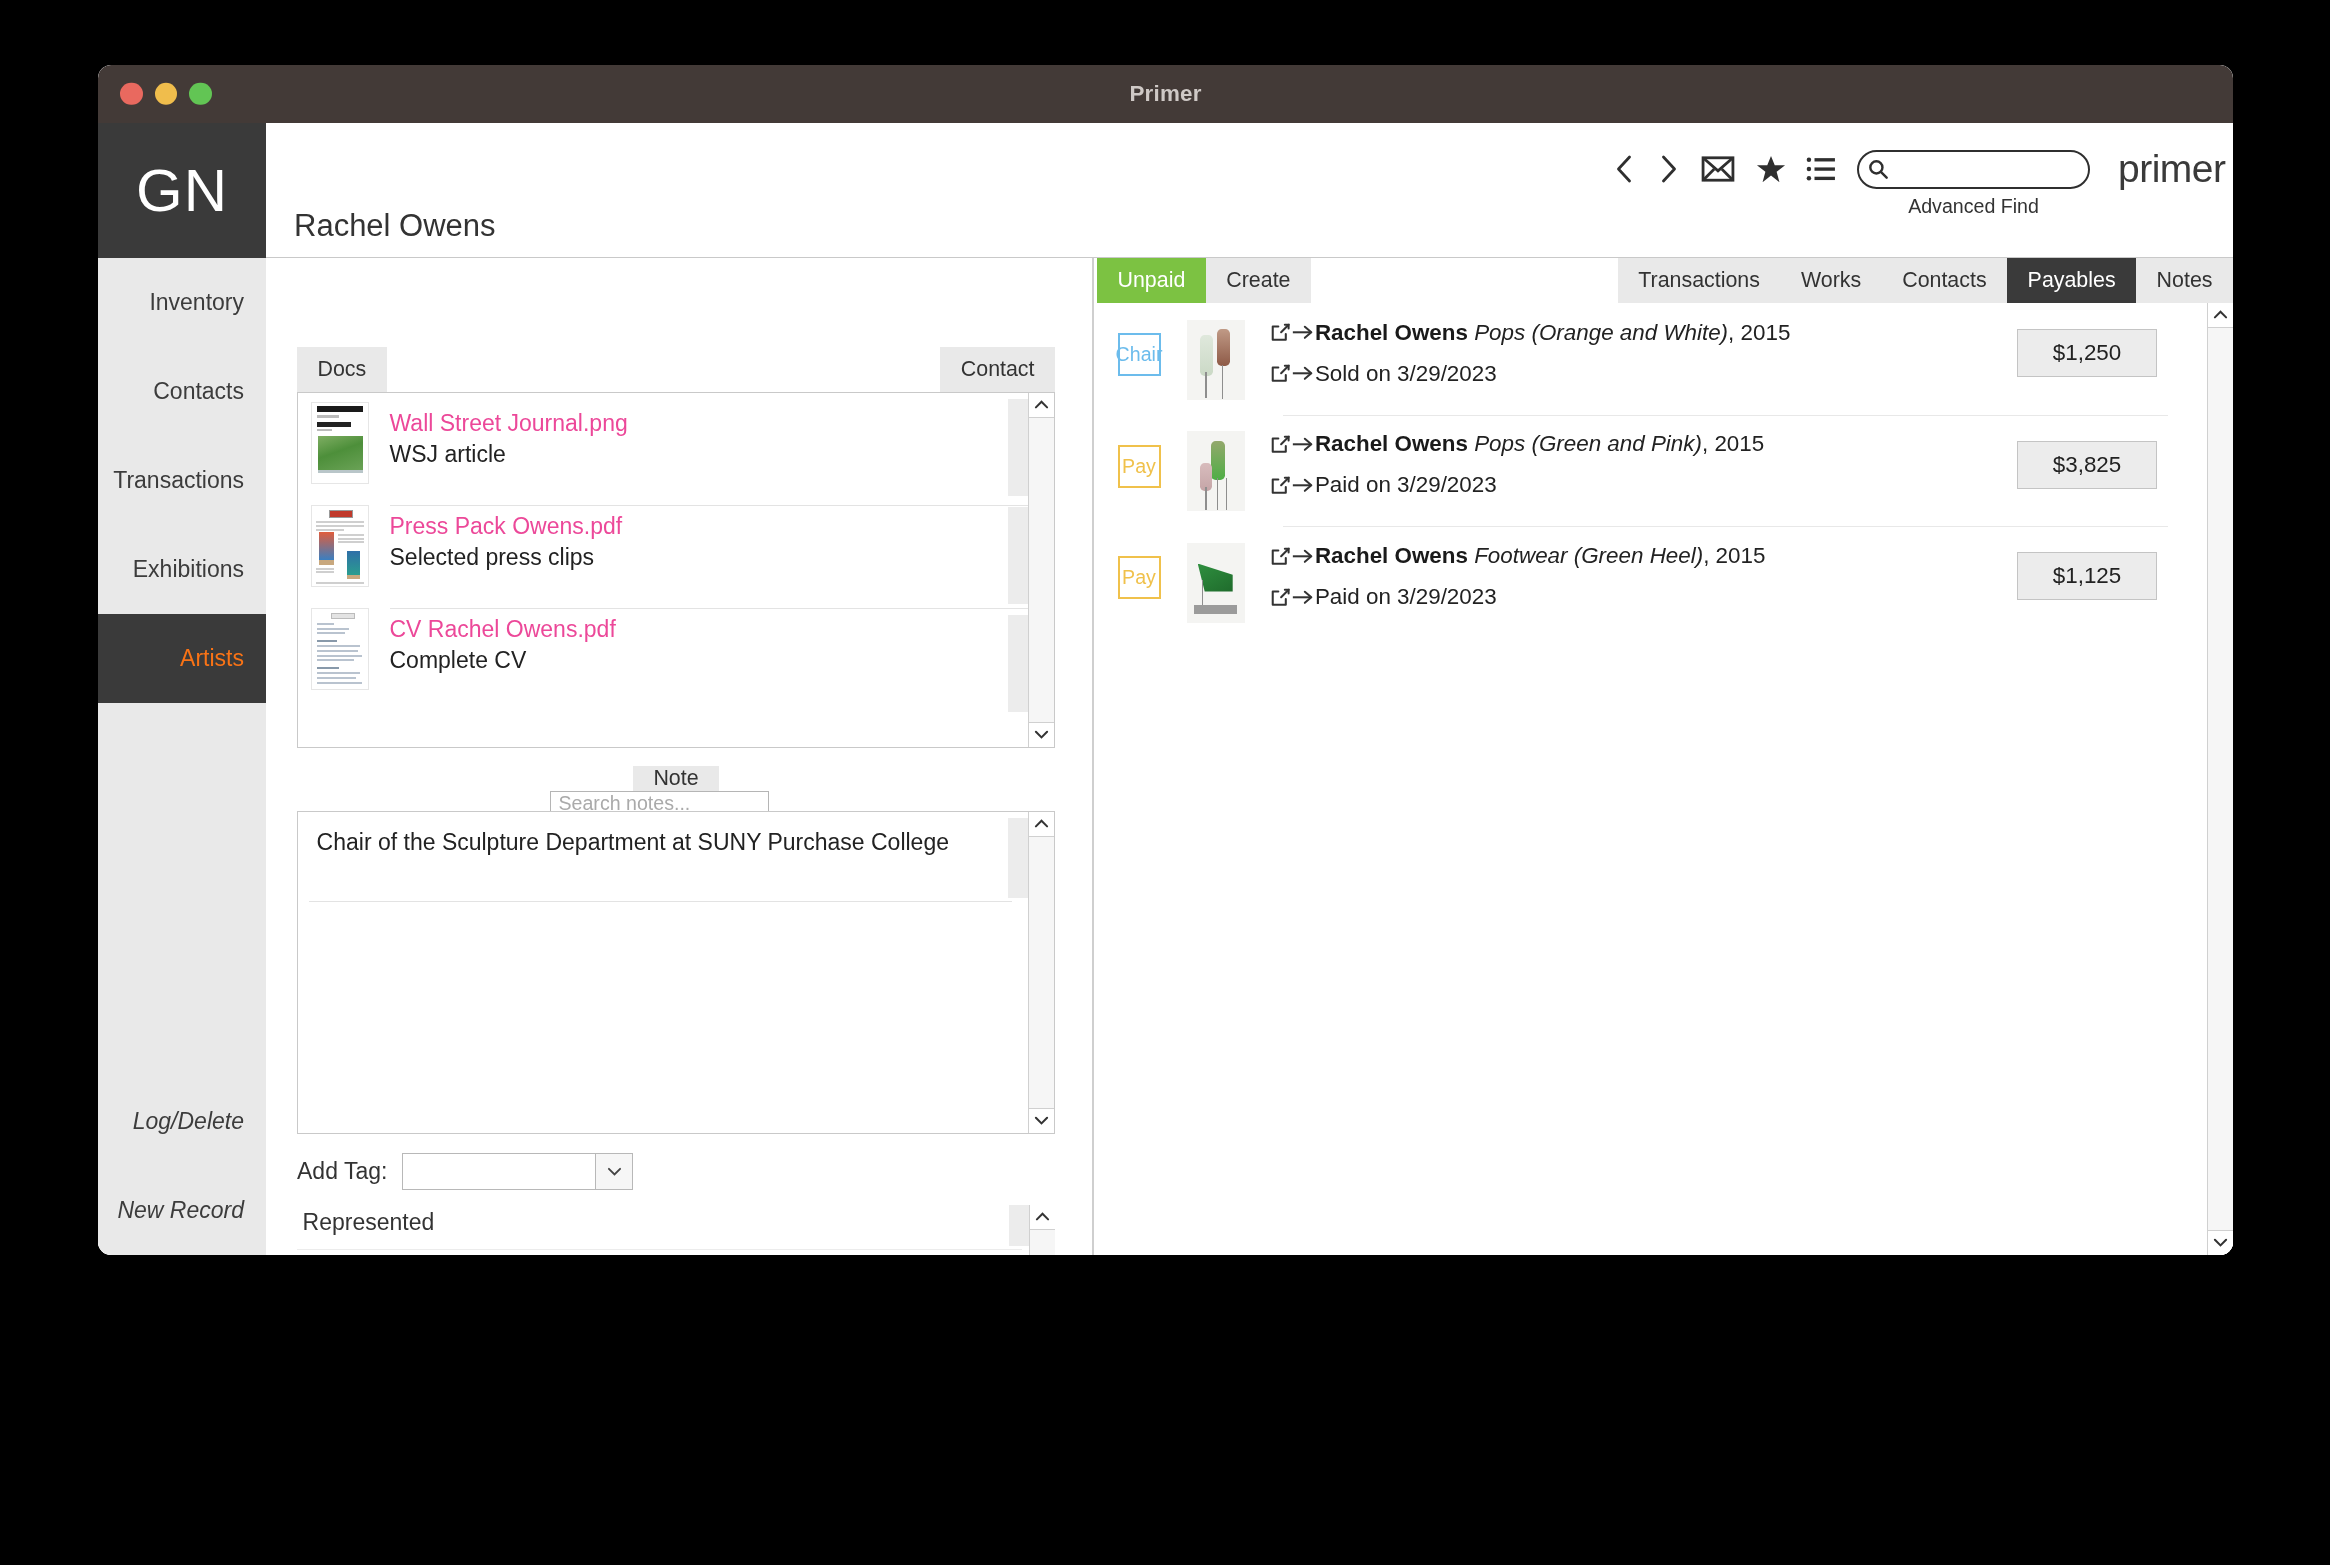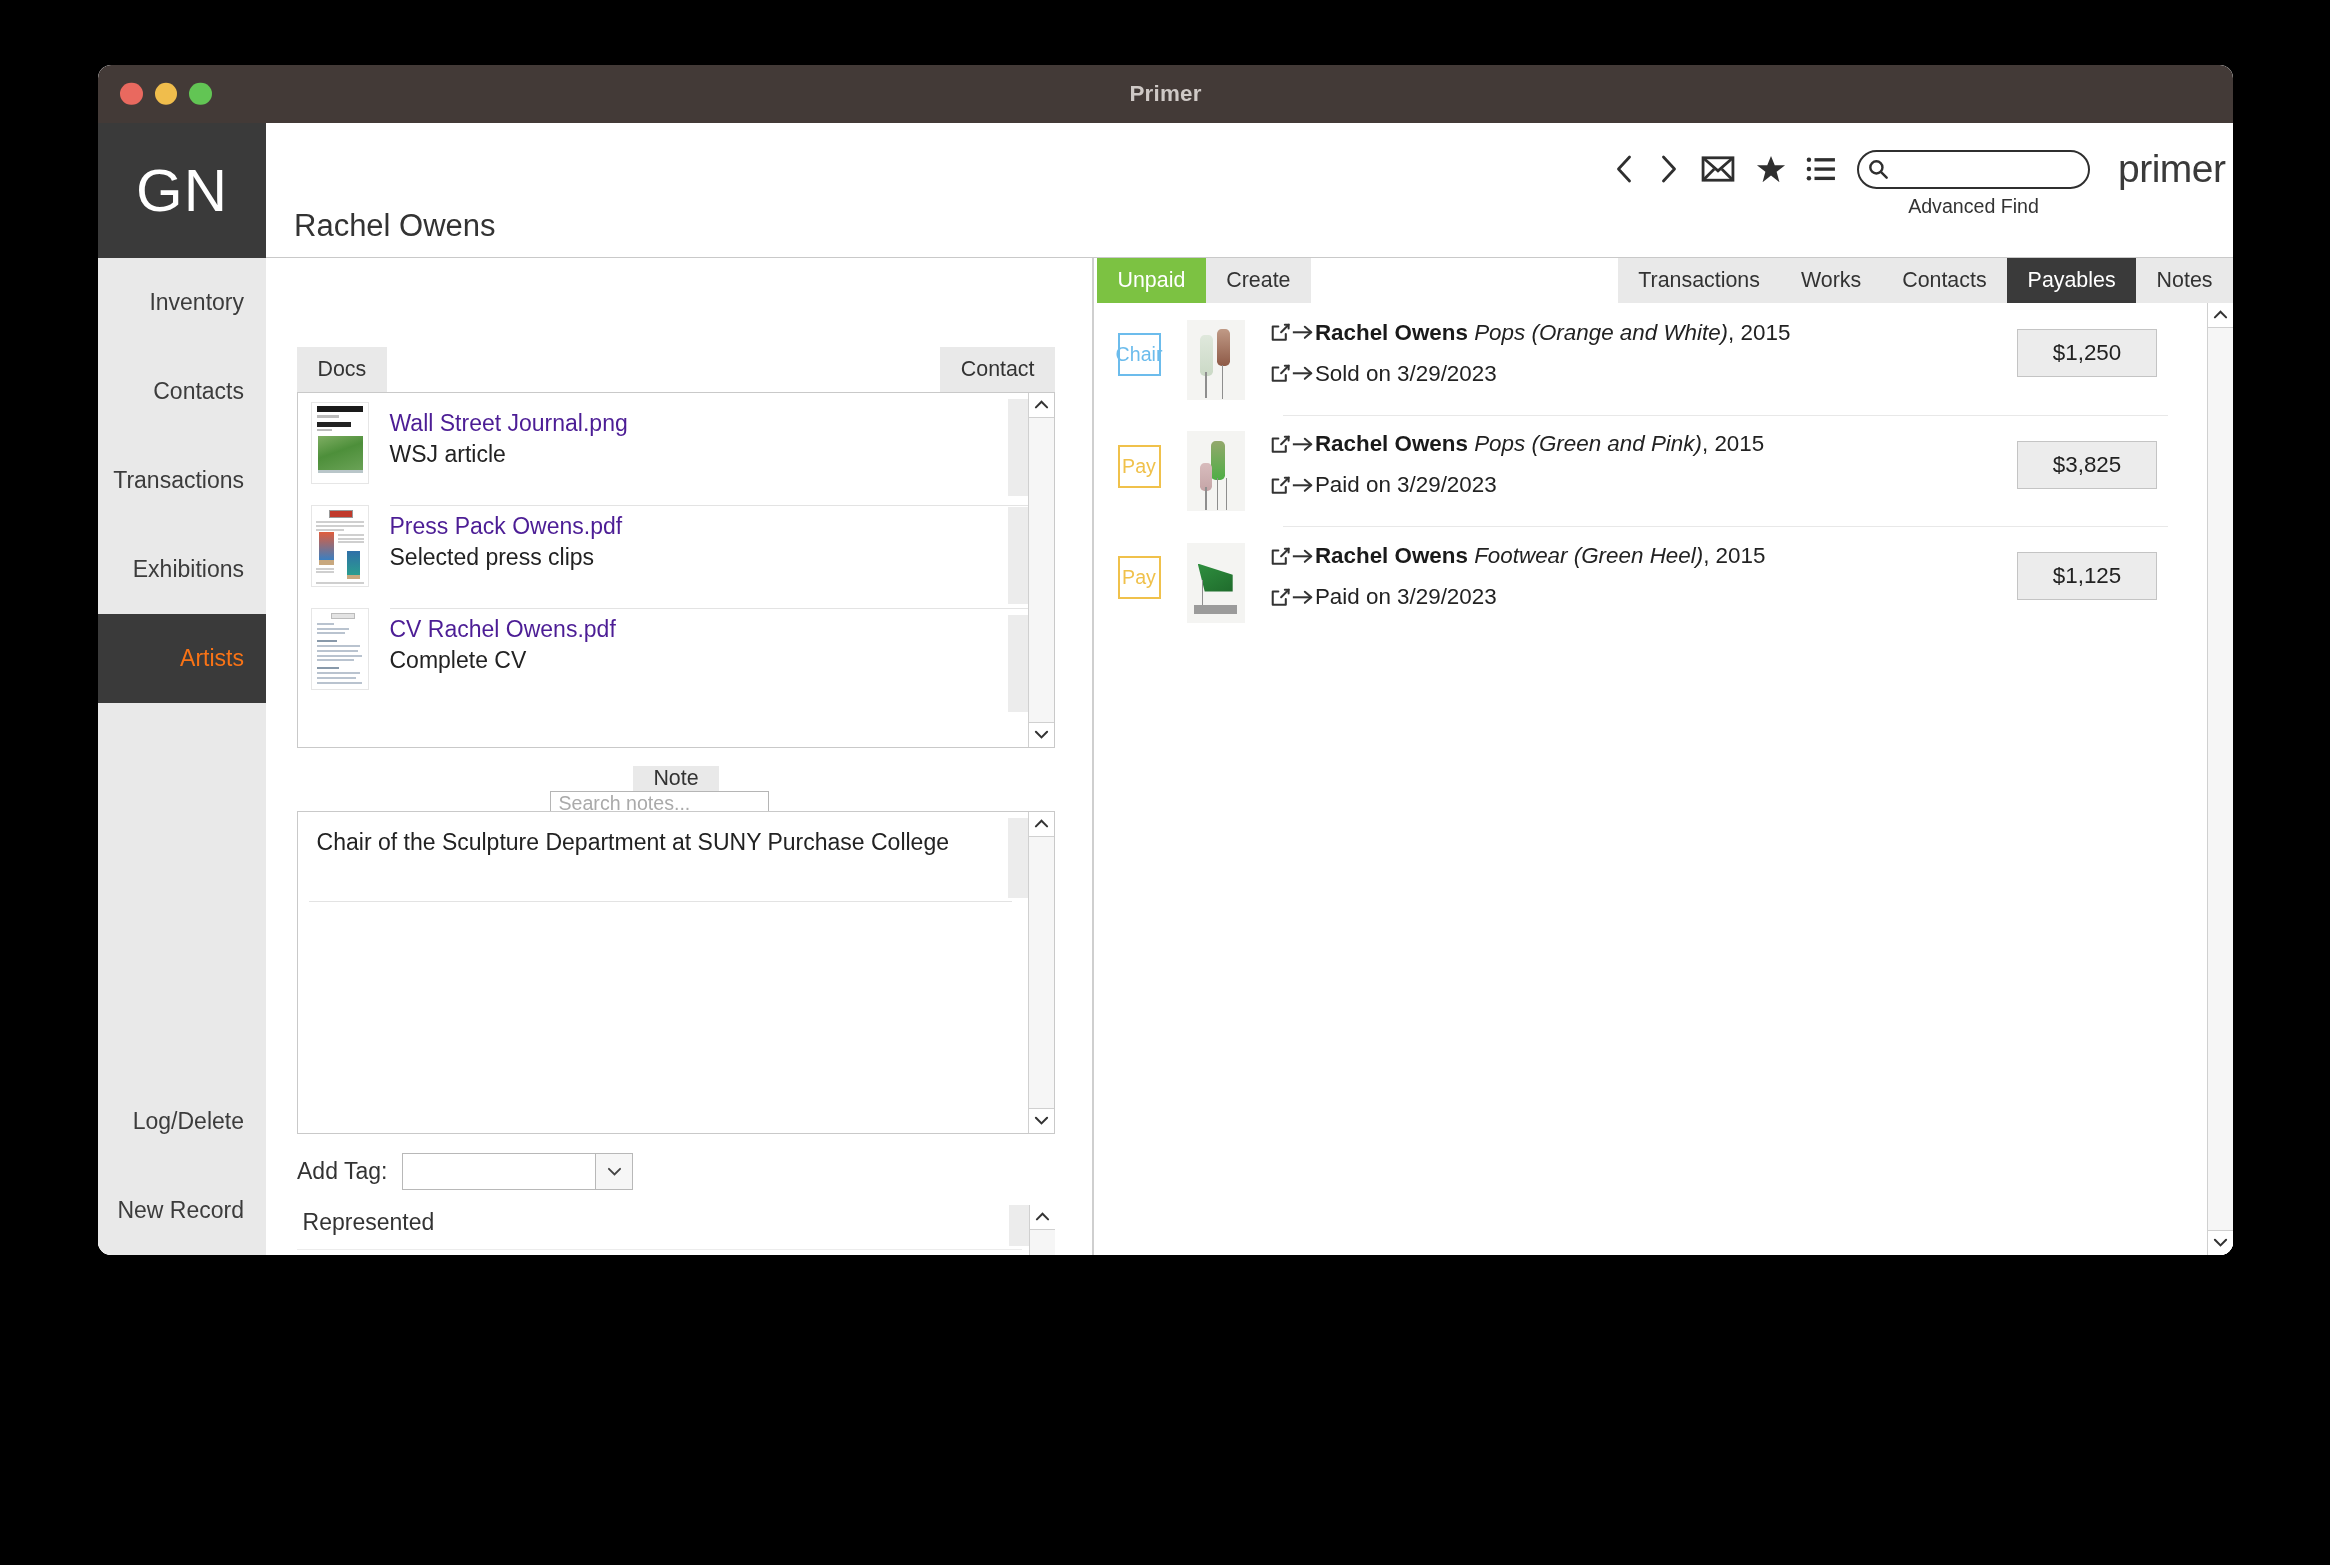--- a/index.html
+++ b/index.html
@@ -59,21 +59,21 @@
     border-bottom-left-radius: 13px;
   }
   .side-item {
     height: 89px;
     display: flex; align-items: center; justify-content: flex-end;
     padding-right: 22px;
     font-size: 23px; color: #3c3c3c; font-weight: 300;
     cursor: pointer; white-space: nowrap;
   }
   .side-item.active { background: #3a3a3a; color: #f97316; font-weight: 400; }
-  #sidebar-bottom { position: absolute; left:0; right:0; bottom: 0; }
+  #sidebar-bottom { position: absolute; left:0; right:0; bottom: 0; font-style: italic; }
 
   
   #record-header {
     position: absolute; left: 168px; right: 0; top: 0; height: 135px;
     background: #fff; border-bottom: 1.9px solid #c9c9c9;
   }
   #record-title {
     position: absolute; left: 28px; bottom: 13px;
     font-size: 31px; font-weight: 300; color: #333;
   }
@@ -144,21 +144,21 @@
   .doc-row + .doc-row .doc-text::before {
     content:''; position:absolute; left: 0; right: 15px; top: 0;
     border-top: 0.9px solid #e3e3e3;
   }
   .thumb {
     width: 58px; height: 82px; flex: none;
     background: #fff; border: 0.9px solid #e6e6e6;
     position: relative; overflow: hidden; margin-right: 20.5px;
   }
   .doc-text { position: relative; padding-top: 5.6px; flex: 1; }
-  .doc-title { font-size: 23px; color: #4c1d95; font-weight: 300; line-height: 1.35; }
+  .doc-title { font-size: 23px; color: #ec4899; font-weight: 300; line-height: 1.35; }
   .doc-sub { font-size: 23px; color: #222; font-weight: 300; line-height: 1.35; }
 
   
   .wsj-head { position:absolute; top:2.8px; left:4.7px; right:4.7px; height:5.6px; background:#1a1a1a; }
   .wsj-lines { position:absolute; top:12px; left:4.7px; width:22.4px; height:2.8px; background:#bbb; }
   .wsj-title { position:absolute; top:18.6px; left:4.7px; right:17px; height:4.7px; background:#222; }
   .wsj-byl { position:absolute; top:26px; left:4.7px; width:15px; height:1.9px; background:#bbb; }
   .wsj-img {
     position:absolute; top:33px; left:5.6px; width:45px; height:37px;
     background: linear-gradient(160deg,#7fae63,#4d8f3a 45%,#6aa256);

